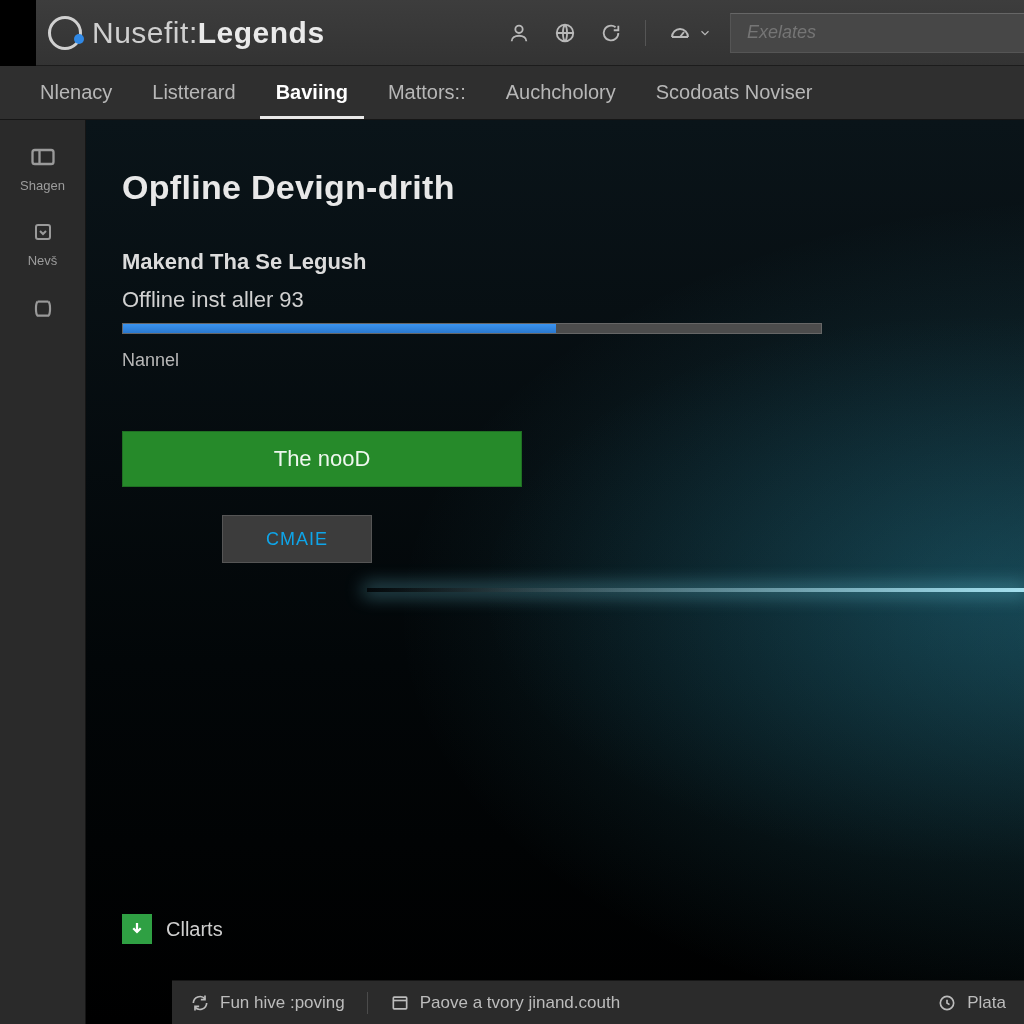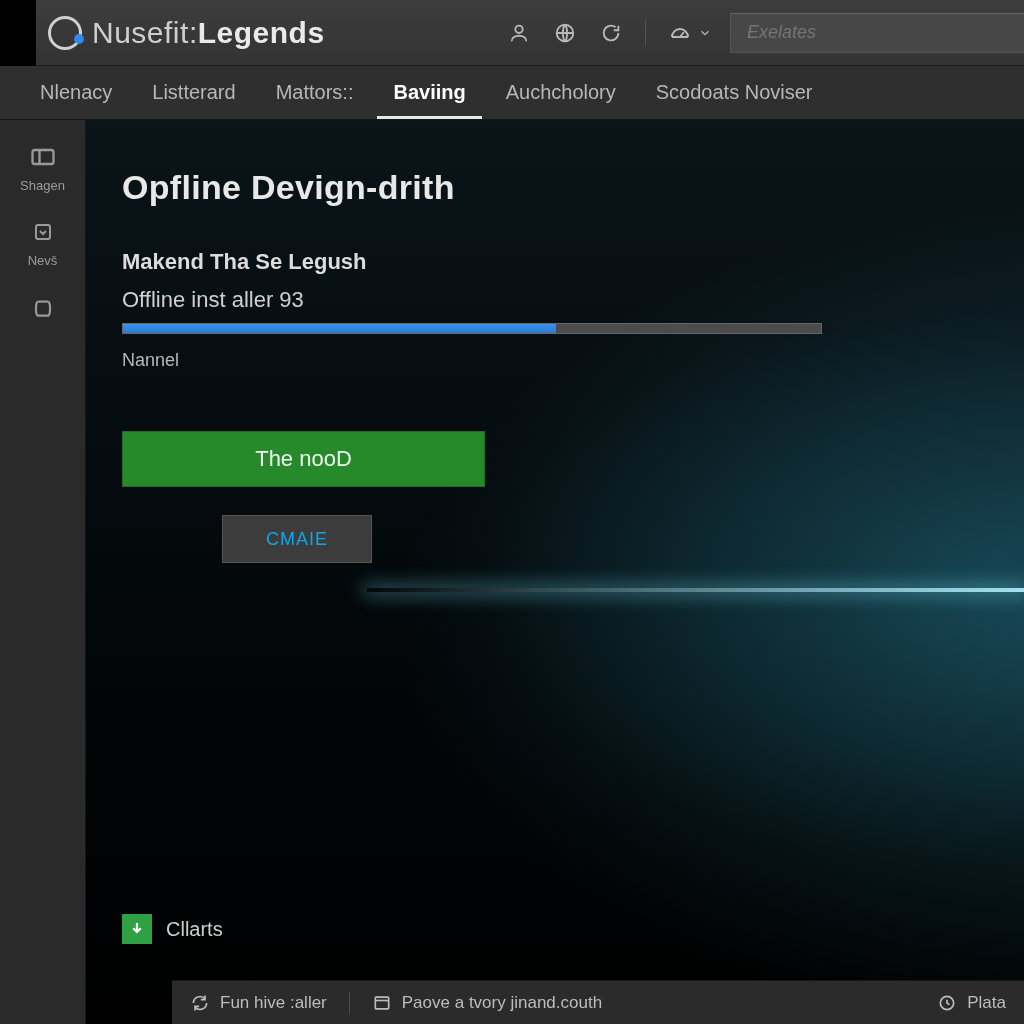--- a/index.html
+++ b/index.html
@@ -126,21 +126,21 @@
   .progress-bar {
     width:700px; height:11px; background:#4c4c4c; border:1px solid #666; position:relative;
   }
   .progress-fill {
     position:absolute; left:0; top:0; bottom:0;
     background:linear-gradient(#3a93ef,#2b79cf);
   }
   .caption { margin-top:16px; font-size:18px; color:#b8b8b8; }
   .primary-btn {
     margin-top:60px;
-    width:363px; height:56px;
+    width:400px; height:56px;
     background:var(--green);
     border:1px solid var(--green-dark);
     color:#eef7ee; font-size:22px;
     display:flex; align-items:center; justify-content:center;
     cursor:pointer;
   }
   .secondary-btn {
     margin-top:28px; margin-left:100px;
     width:150px; height:48px;
     background:var(--gray-btn);
@@ -226,25 +226,25 @@
   <input class="search" type="text" placeholder="Exelates" style="">
 </div>
 
 <div class="tabbar">
   <div class="tab">
       <span>Nlenacy</span>
     </div>
   <div class="tab">
       <span>Listterard</span>
     </div>
-  <div class="tab">
-      <span>Mattors::</span>
-    </div>
   <div class="tab active">
       <span>Baviing</span>
+    </div>
+  <div class="tab">
+      <span>Mattors::</span>
     </div>
   <div class="tab">
       <span>Auchcholory</span>
     </div>
   <div class="tab">
       <span>Scodoats Noviser</span>
     </div>
 </div>
 
 <div class="body">
@@ -314,21 +314,21 @@
     <div class="footer">
       <div class="fitem">
         <span class="ficon">
           <svg viewBox="0 0 24 24">
               <path d="M4 12a8 8 0 0 1 14-5"></path>
               <path d="M20 12a8 8 0 0 1-14 5"></path>
               <path d="M18 3v5h-5"></path>
               <path d="M6 21v-5h5"></path>
             </svg>
         </span>
-        <span>Fun hive :aller</span>
+        <span>Fun hive :poving</span>
       </div>
       <span class="fsep"></span>
       <div class="fitem">
         <span class="ficon">
           <svg viewBox="0 0 24 24">
               <rect x="4" y="5" width="16" height="14" rx="1"></rect>
               <path d="M4 9h16"></path>
             </svg>
         </span>
         <span>Paove a tvory jinand.couth</span>

